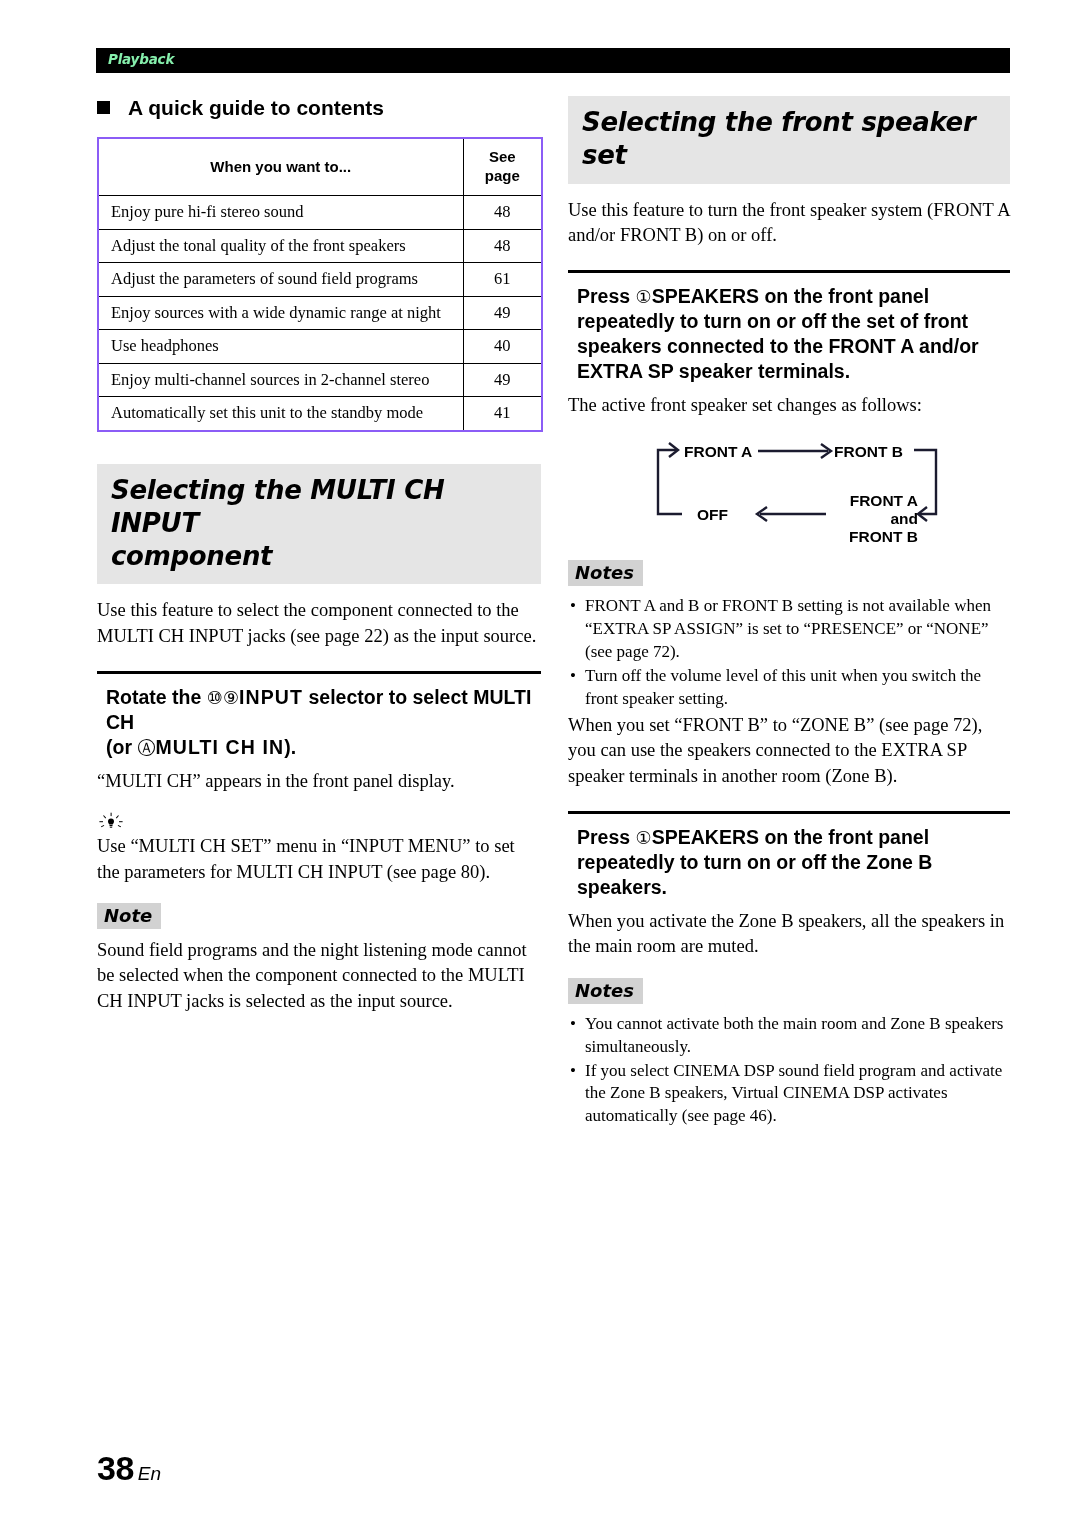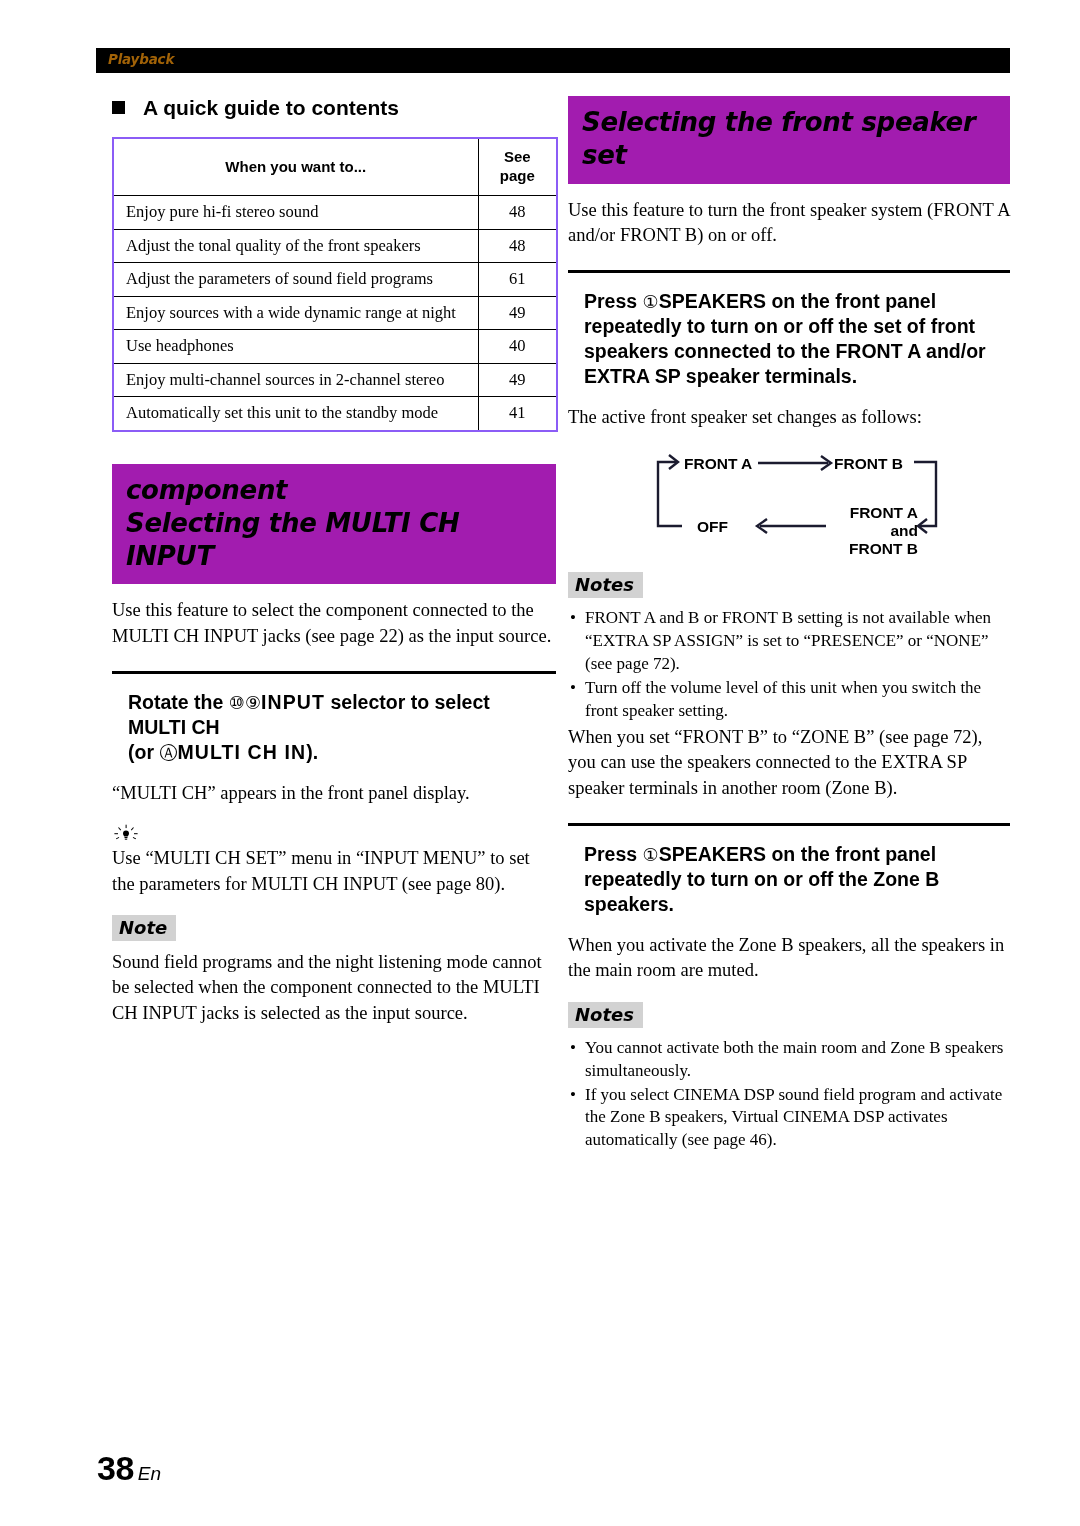--- a/index.html
+++ b/index.html
@@ -28,32 +28,32 @@
     left: 96px;
     top: 48px;
     width: 914px;
     height: 25px;
     background: #000000;
   }
   .running-head-label {
     position: absolute;
     left: 12px;
     top: 3px;
-    color: #a16207;
+    color: #86efac;
     font-family: "DejaVu Sans", sans-serif;
     font-weight: bold;
     font-style: italic;
     font-size: 13.5px;
     letter-spacing: -0.2px;
   }
 
   
   .col-left {
     position: absolute;
-    left: 112px;
+    left: 97px;
     top: 96px;
     width: 444px;
   }
   .col-right {
     position: absolute;
     left: 568px;
     top: 96px;
     width: 442px;
   }
 
@@ -79,21 +79,21 @@
   .sec-head-sm {
     font-size: 19px;
     margin-bottom: 6px;
   }
   .sec-head-sm .sq {
     width: 12px; height: 12px; margin-right: 16px;
   }
 
   
   .banner {
-    background: #a21caf;
+    background: #e5e5e5;
     font-family: "DejaVu Sans", sans-serif;
     font-weight: bold;
     font-style: italic;
     font-size: 26px;
     line-height: 1.28;
     letter-spacing: -0.3px;
     padding: 10px 14px 11px 14px;
     box-sizing: border-box;
   }
 
@@ -113,21 +113,21 @@
     margin: 22px 0 11px 0;
     height: 0;
   }
 
   
   .step {
     font-family: "Liberation Sans", sans-serif;
     font-weight: bold;
     font-size: 19.5px;
     line-height: 1.28;
-    margin: 16px;
+    margin: 9px;
   }
   .circ {
     font-family: "DejaVu Sans", sans-serif;
     font-weight: normal;
     font-size: 18px;
   }
   .wide {
     letter-spacing: 1.1px;
     text-align: right;
   }
@@ -305,22 +305,22 @@
           <td class="page-cell">49</td>
         </tr>
         <tr>
           <td class="want-cell">Automatically set this unit to the standby mode</td>
           <td class="page-cell">41</td>
         </tr>
       </tbody>
     </table>
 
     <div class="banner" style="margin-top:32px;">
+      <div>Selecting the MULTI CH INPUT</div>
       <div>component</div>
-      <div>Selecting the MULTI CH INPUT</div>
     </div>
 
     <p class="para">Use this feature to select the component connected to the MULTI CH INPUT jacks (see page 22) as the input source.</p>
 
     <hr class="rule">
 
     <p class="step">
       <span>Rotate the </span><span class="circ">⑩⑨</span><span class="wide">INPUT</span><span> selector to select MULTI CH</span><br>
       <span>(or </span><span class="circ">Ⓐ</span><span class="wide">MULTI CH IN</span><span>).</span>
     </p>

